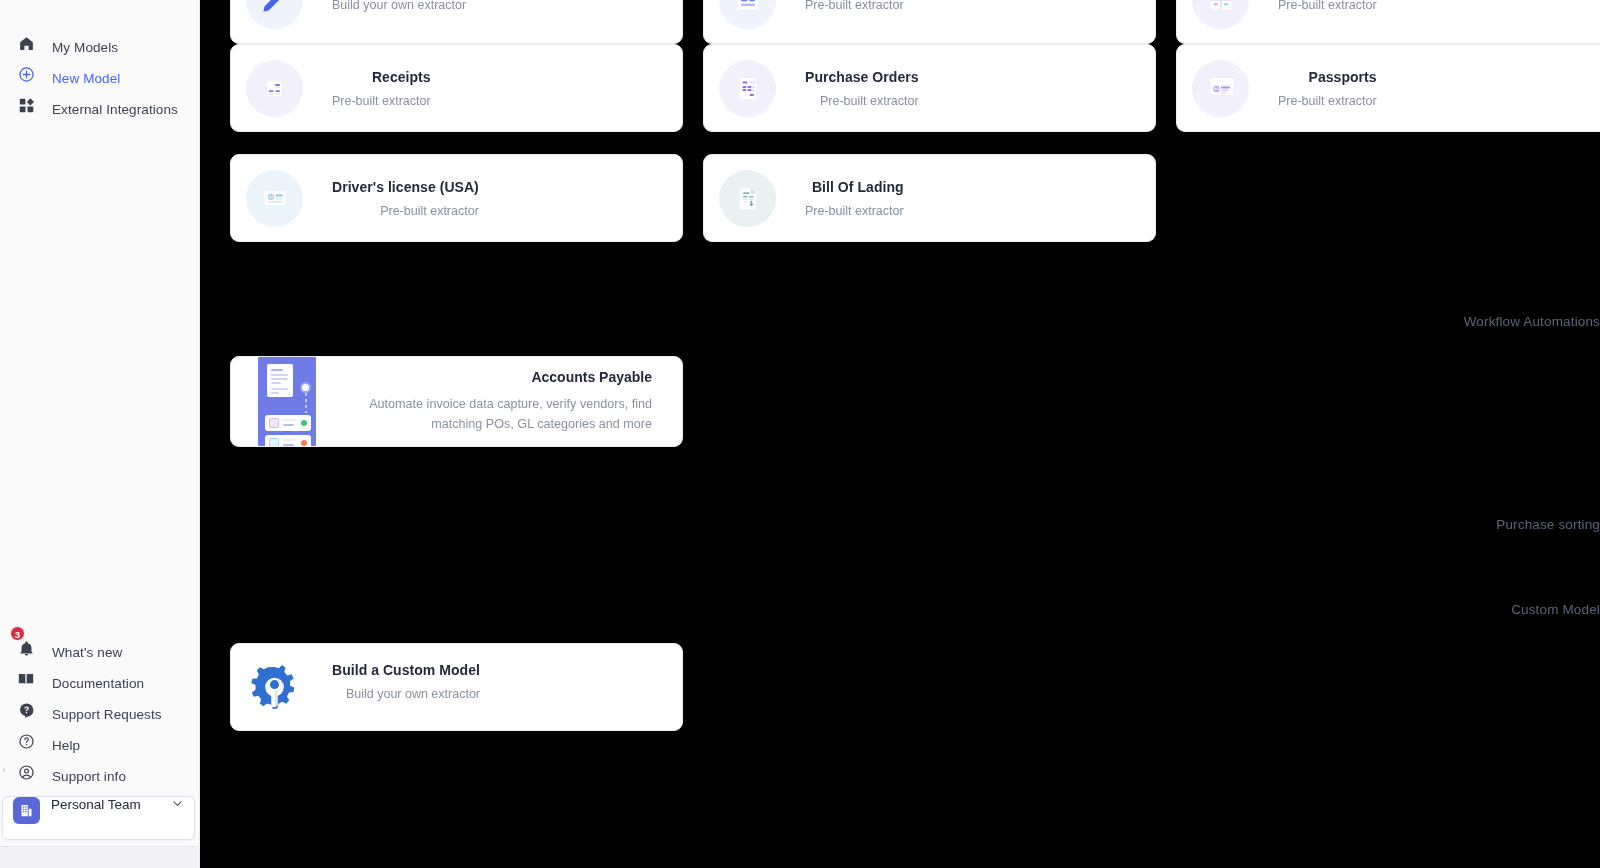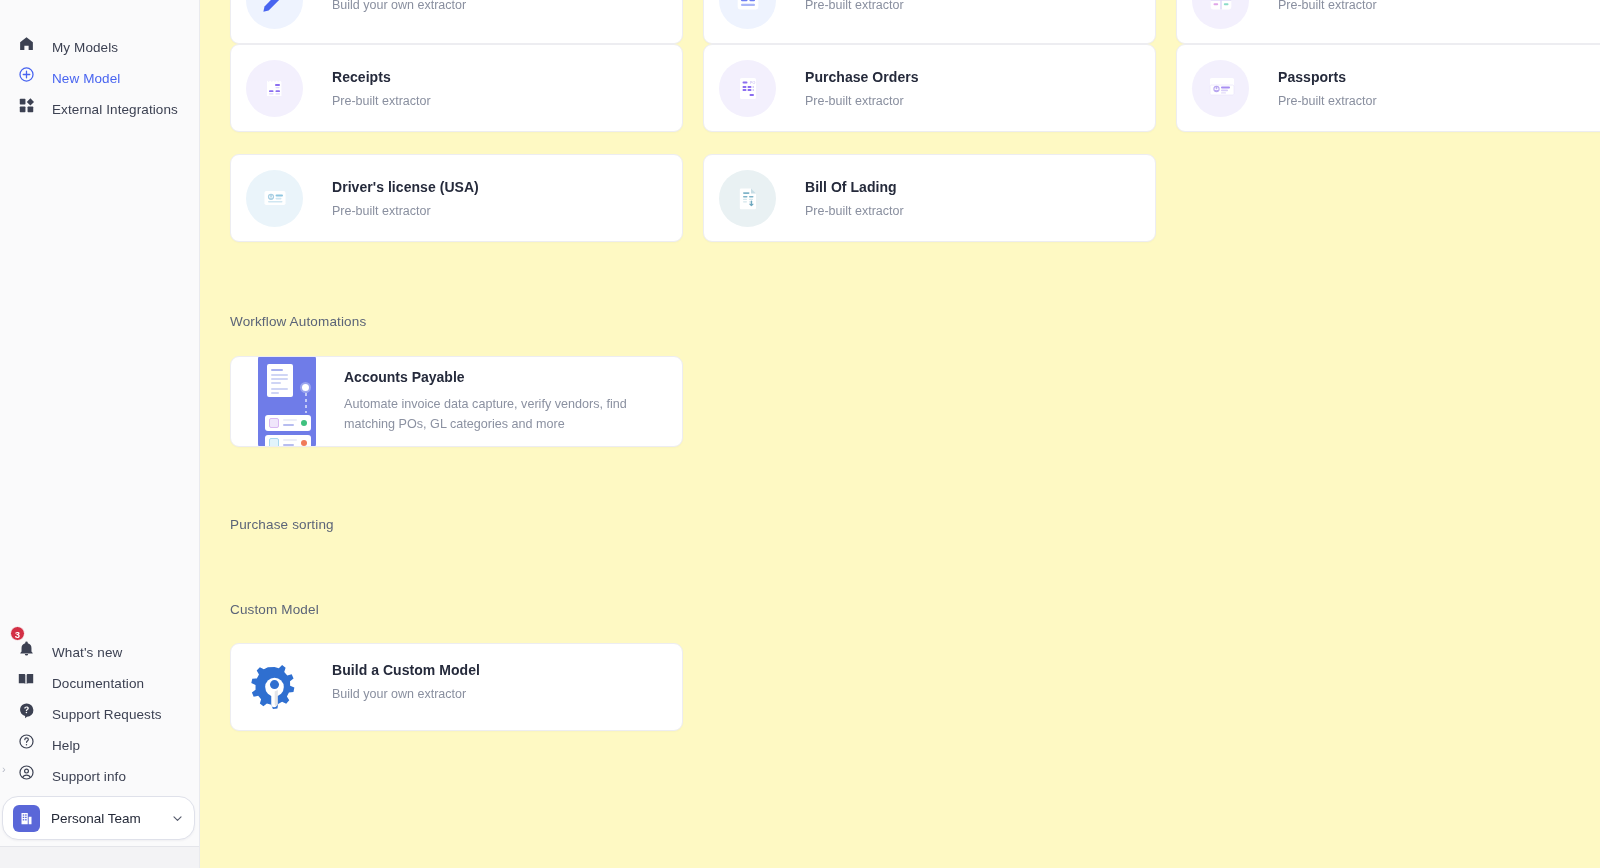--- a/index.html
+++ b/index.html
@@ -56,22 +56,22 @@
   .chev-left {
     position: absolute; left: 2px; top: 50%; transform: translateY(-50%);
     color: #b6bac6; font-size: 11px; line-height: 1;
   }
 
   .team-box {
     position: absolute; left: 2px; right: 4px; bottom: 28px;
     height: 44px;
     background: #ffffff;
     border: 1px solid #dfe1ea;
-    border-radius: 16px;
-    display: flex; align-items: center;
+    border-radius: 6px;
+    display: flex; align-items: flex-start;
     padding: 0 10px;
     cursor: pointer;
     box-shadow: 0 1px 2px rgba(40,45,70,.05);
   }
   .team-avatar {
     width: 27px; height: 27px; border-radius: 6px;
     background: #5a67d8;
     display: flex; align-items: center; justify-content: center;
     flex: 0 0 27px;
   }
@@ -83,22 +83,23 @@
 
   .sb-bottom-strip {
     position: absolute; left: 0; right: 0; bottom: 0; height: 22px;
     background: #f3f3f5; border-top: 1px solid #e4e5ea;
   }
 
   
   .main {
     position: relative;
     flex: 1; height: 868px;
-    background: #fef9c3;
+    background: #000000;
     overflow: hidden;
+    text-align: right;
   }
   .content { position: absolute; left: 0; top: 0; width: 1400px; }
 
   .card-grid {
     display: grid;
     grid-template-columns: repeat(3, 453px);
     column-gap: 20px;
     row-gap: 22px;
     padding-left: 30px;
   }

